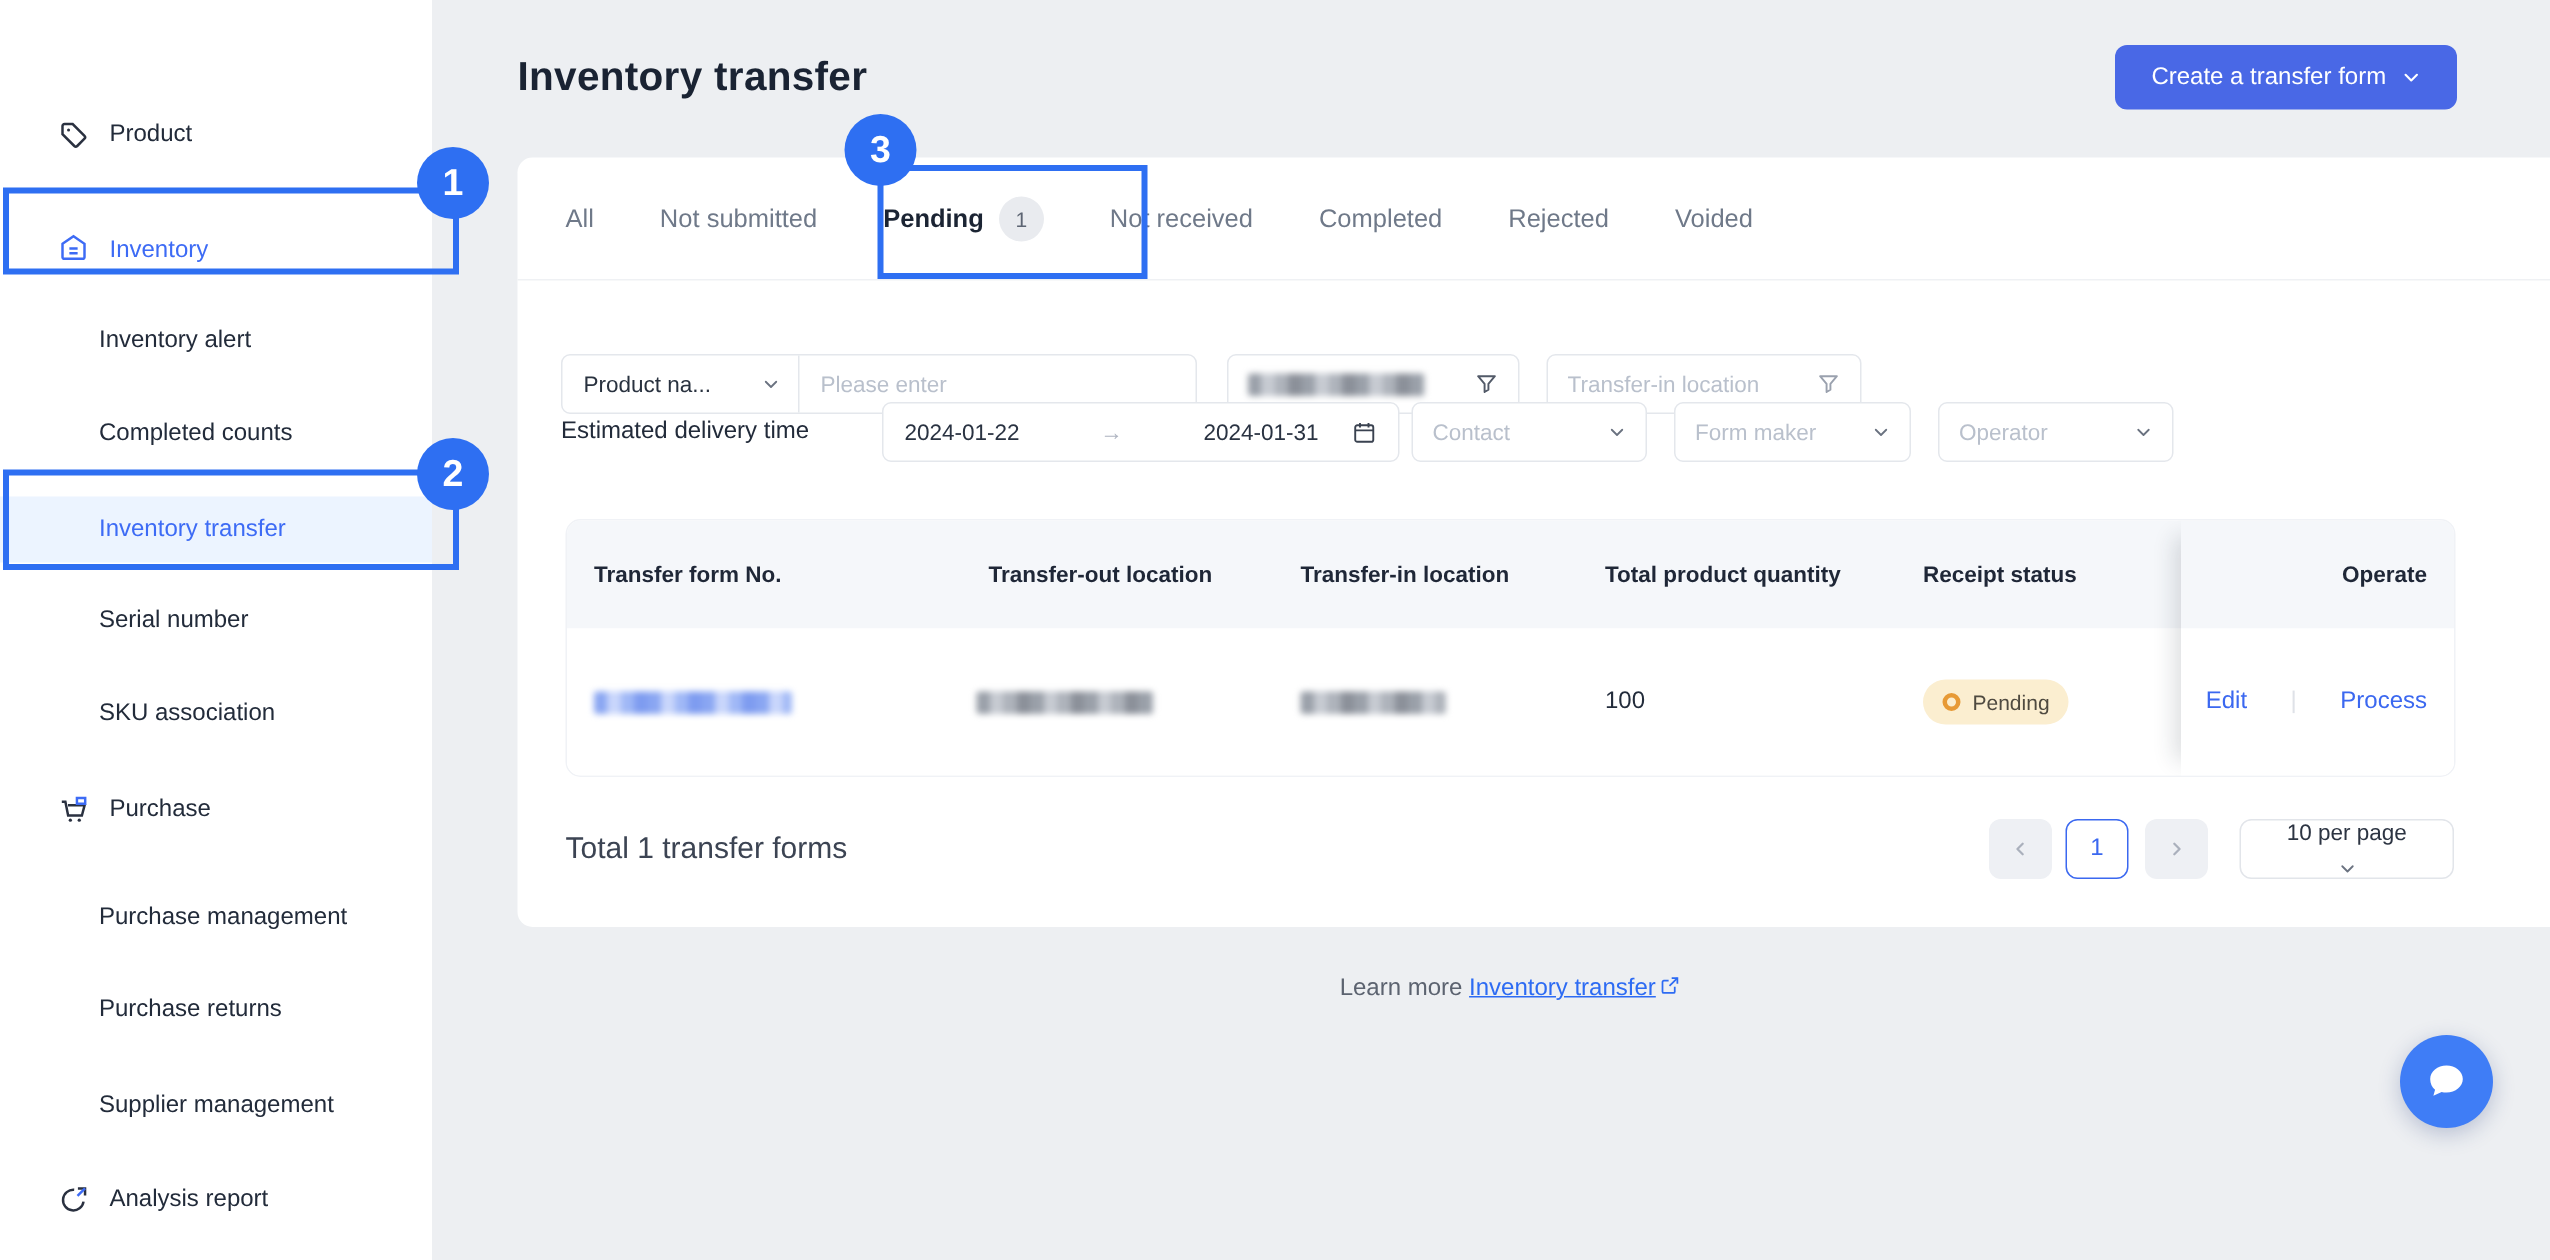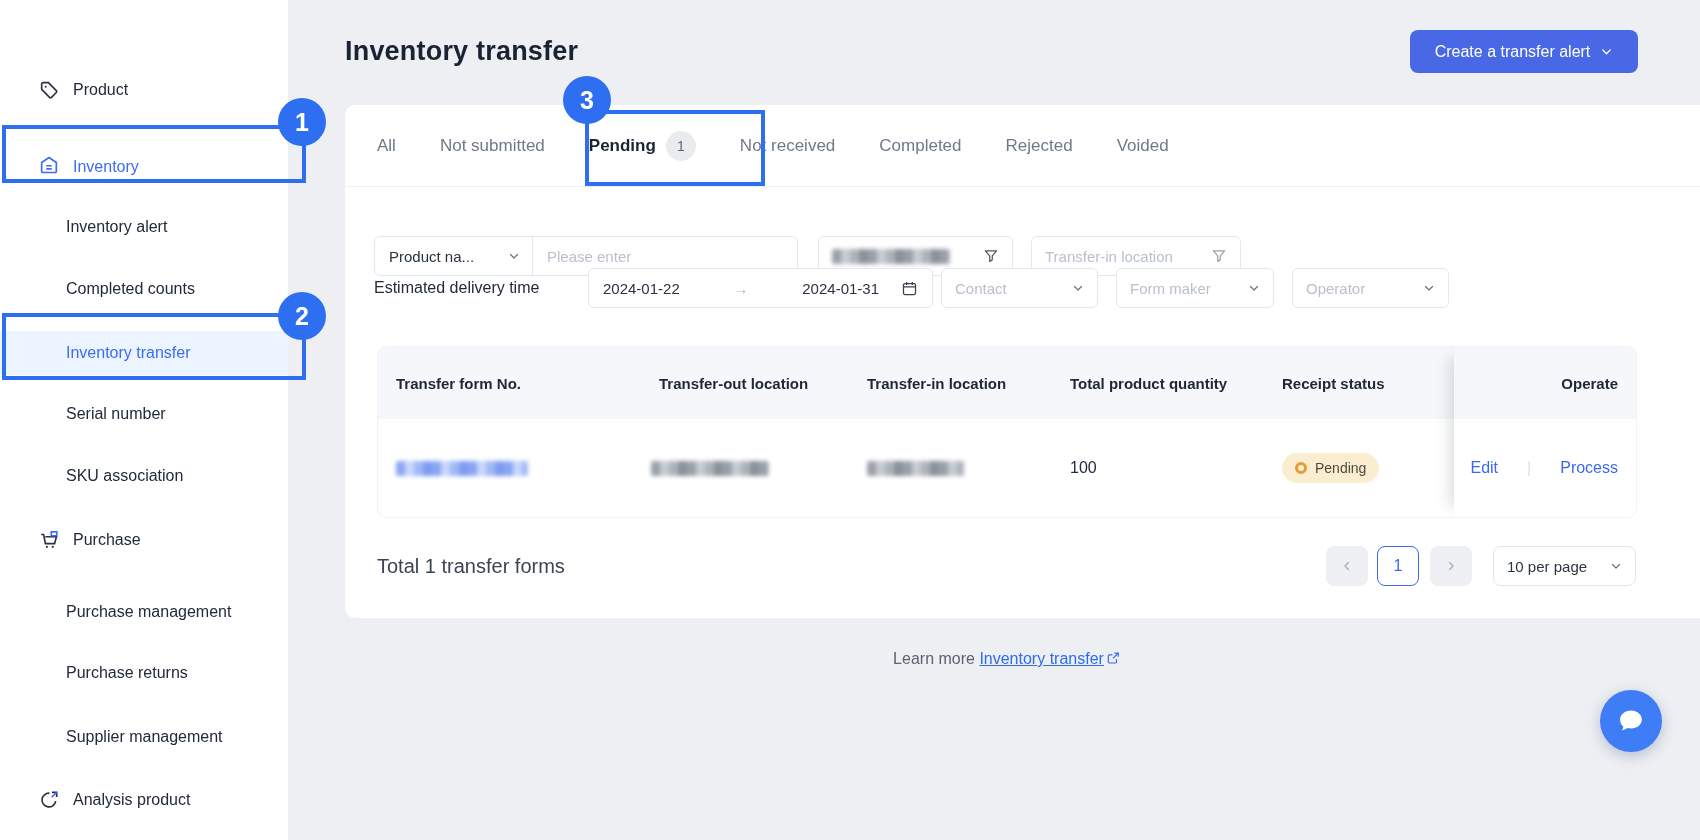--- a/index.html
+++ b/index.html
@@ -68,21 +68,21 @@
   .pinned-head { height:72px; background:#f5f7fa; display:flex; align-items:center; justify-content:flex-end; padding-right:18px; font-size:15px; font-weight:700; color:#1f2737; }
   .pinned-body { height:98px; background:#fff; display:flex; align-items:center; justify-content:flex-end; padding-right:18px; gap:29px; font-size:16px; }
   .action { color:#3b68f0; cursor:pointer; }
   .vbar { color:#dfe2e8; }
 
   
   .total-txt { position:absolute; left:32px; top:441px; height:40px; display:flex; align-items:center; font-size:20px; color:#3c4453; }
   .pg-btn { position:absolute; top:441px; height:40px; border-radius:8px; display:flex; align-items:center; justify-content:center; cursor:pointer; background:#eef0f4; border:none; }
   .pg-prev { left:981px; width:42px; } .pg-next { left:1085px; width:42px; }
   .pg-cur { left:1032px; width:42px; background:#fff; border:1px solid #3b68f0; color:#3b68f0; font-size:16px; }
-  .pg-size { left:1148px; width:143px; background:#fff; border:1px solid #e2e5ea; justify-content:space-between; padding:0 13px; font-size:15px; color:#2c3442; }
+  .pg-size { left:1148px; width:143px; background:#fff; border:1px solid #e2e5ea; justify-content:space-between; padding:0 13px; font-size:15px; color:#2c3442;flex-direction:column; }
 
   
   .learn { position:absolute; left:345px; top:650px; width:1323px; text-align:center; font-size:16px; color:#5c6370; }
   .learn a { color:#2d6bf3; text-decoration:underline; cursor:pointer; }
   .ext { display:inline-block; vertical-align:-1px; margin-left:2px; }
 
   .chat-fab { position:absolute; left:1600px; top:690px; width:62px; height:62px; border-radius:50%; background:#3f7df6; display:flex; align-items:center; justify-content:center; box-shadow:0 4px 14px rgba(26,51,120,.25); cursor:pointer; border:none; }
 </style>
 </head>
 <body>
@@ -151,28 +151,28 @@
     </div>
 
     <div class="side-item" style="top:778px">
       <span class="side-ico">
         <svg width="22" height="22" viewBox="0 0 24 24" fill="none" stroke="#2a3140" stroke-width="1.8">
             <path d="M19.3 13.2a7.5 7.5 0 1 1-6.8-8.6"></path>
             <path d="M15.2 3.6h5.2v5.2"></path>
             <path d="M20.4 3.6 14.9 9" stroke="#3d6bf5"></path>
           </svg>
       </span>
-      <span>Analysis product</span>
+      <span>Analysis report</span>
     </div>
   </nav>
 
   <h1 class="page-title">Inventory transfer</h1>
 
   <button class="create-btn">
-    <span>Create a transfer alert</span>
+    <span>Create a transfer form</span>
     <span style="display:flex">
       <svg width="13" height="13" viewBox="0 0 24 24" fill="none" stroke="#fff" stroke-width="2.6" stroke-linecap="round" stroke-linejoin="round">
           <path d="M5 9l7 7 7-7"></path>
         </svg>
     </span>
   </button>
 
   <section class="card">
 
     <div class="tabs">

